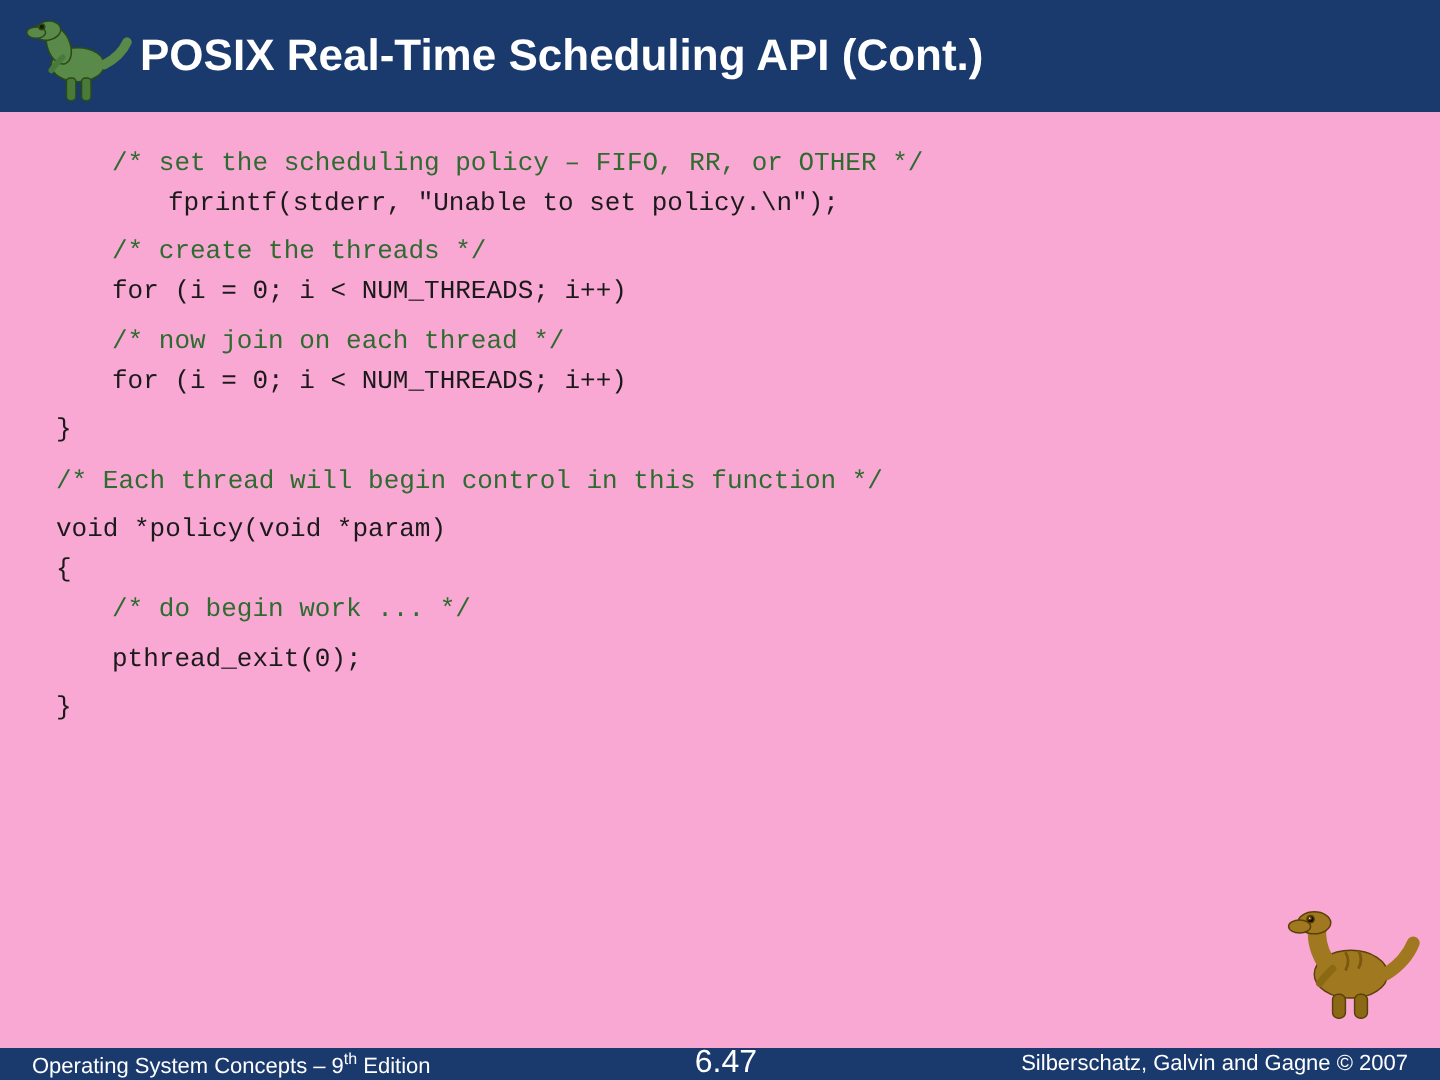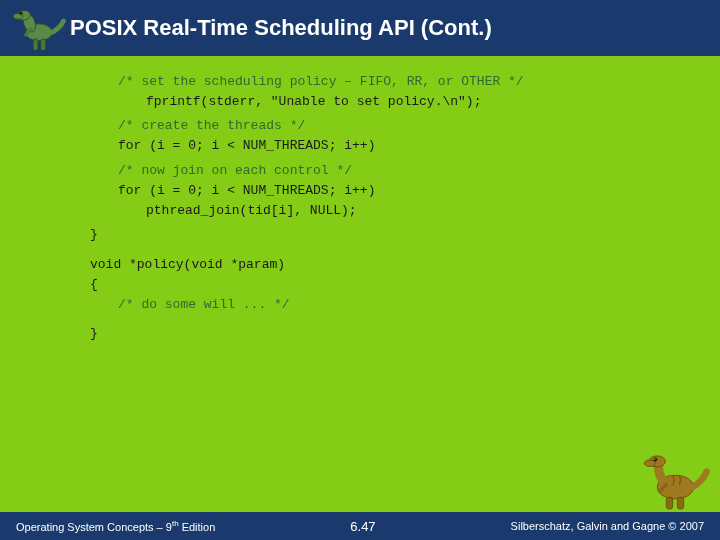--- a/index.html
+++ b/index.html
@@ -12,21 +12,21 @@
       width: 720px;
       height: 540px;
       background: #ffffff;
       font-family: Arial, sans-serif;
       overflow: hidden;
     }
 
     .slide {
       width: 720px;
       height: 540px;
-      background: #84cc16;
+      background: #f9a8d4;
       position: relative;
     }
 
     .header {
       background: #1a3a6e;
       padding: 12px 20px 12px 70px;
       display: flex;
       align-items: center;
       min-height: 56px;
     }
@@ -39,21 +39,21 @@
 
     .dinosaur-left {
       position: absolute;
       top: 4px;
       left: 8px;
       width: 58px;
       height: 52px;
     }
 
     .content {
-      padding: 16px 40px 10px 90px;
+      padding: 16px 40px 10px 28px;
     }
 
     .code-block {
       font-family: 'Courier New', Courier, monospace;
       font-size: 13px;
       line-height: 1.55;
       color: #1a1a1a;
     }
 
     .comment {
@@ -71,31 +71,31 @@
     .footer {
       position: absolute;
       bottom: 0;
       left: 0;
       right: 0;
       background: #1a3a6e;
       display: flex;
       align-items: center;
       justify-content: space-between;
       padding: 5px 16px;
-      height: 28px;
+      height: 16px;
     }
 
     .footer-left {
       color: #ffffff;
       font-size: 11px;
     }
 
     .footer-center {
       color: #ffffff;
-      font-size: 13px;
+      font-size: 16px;
     }
 
     .footer-right {
       color: #ffffff;
       font-size: 11px;
     }
 
     .footer-left sup {
       font-size: 8px;
     }
@@ -163,52 +163,55 @@
       <div class="indent1">
         <span class="comment">/* create the threads */</span>
       </div>
       <div class="indent1">
         <span>for (i = 0; i &lt; NUM_THREADS; i++)</span>
       </div>
 
       <div style="height:4px"></div>
 
       <div class="indent1">
-        <span class="comment">/* now join on each control */</span>
+        <span class="comment">/* now join on each thread */</span>
       </div>
       <div class="indent1">
         <span>for (i = 0; i &lt; NUM_THREADS; i++)</span>
       </div>
-      <div class="indent2">
-        <span>pthread_join(tid[i], NULL);</span>
-      </div>
 
       <div style="height:4px"></div>
 
       <div>
         <span>}</span>
       </div>
 
       <div style="height:6px"></div>
 
+      <div>
+        <span class="comment">/* Each thread will begin control in this function */</span>
+      </div>
 
       <div style="height:4px"></div>
 
       <div>
         <span>void *policy(void *param)</span>
       </div>
       <div>
         <span>{</span>
       </div>
       <div class="indent1">
-        <span class="comment">/* do some will ... */</span>
-      </div>
-
-      <div style="height:4px"></div>
-
+        <span class="comment">/* do begin work ... */</span>
+      </div>
+
+      <div style="height:4px"></div>
+
+      <div class="indent1">
+        <span>pthread_exit(0);</span>
+      </div>
 
       <div style="height:4px"></div>
 
       <div>
         <span>}</span>
       </div>
 
     </div>
   </div>
 

